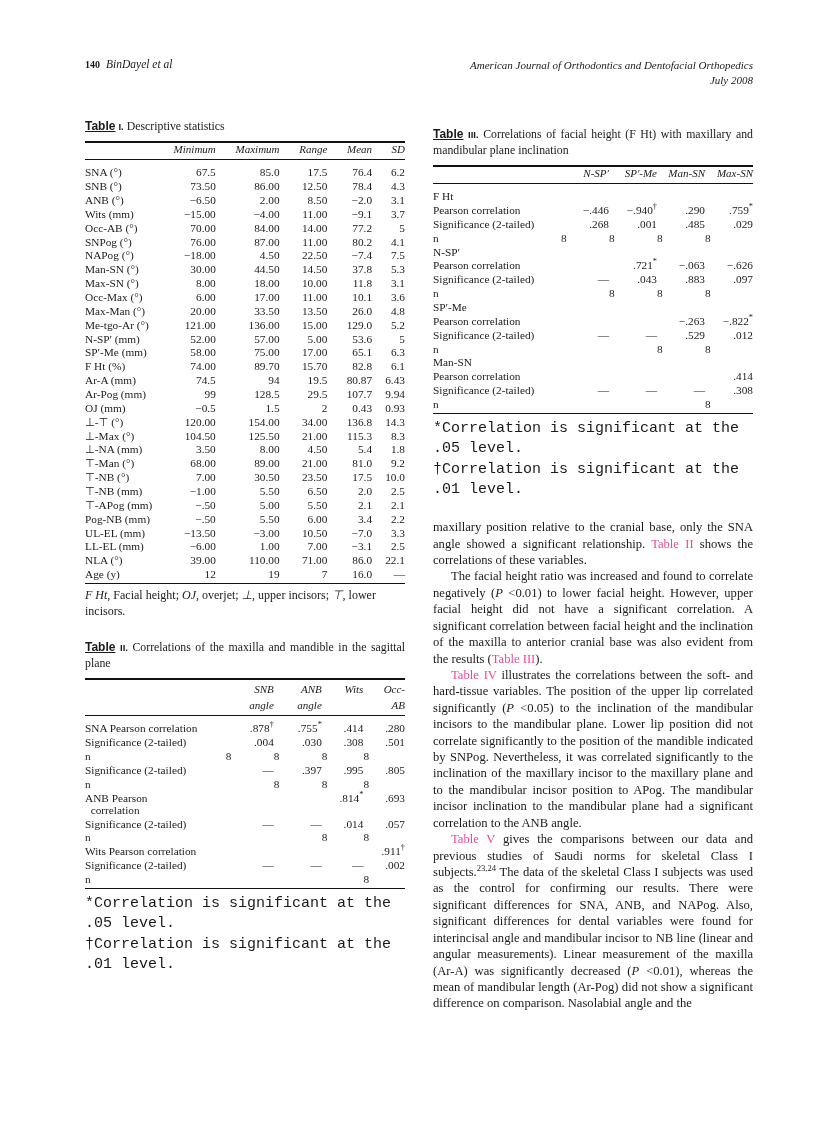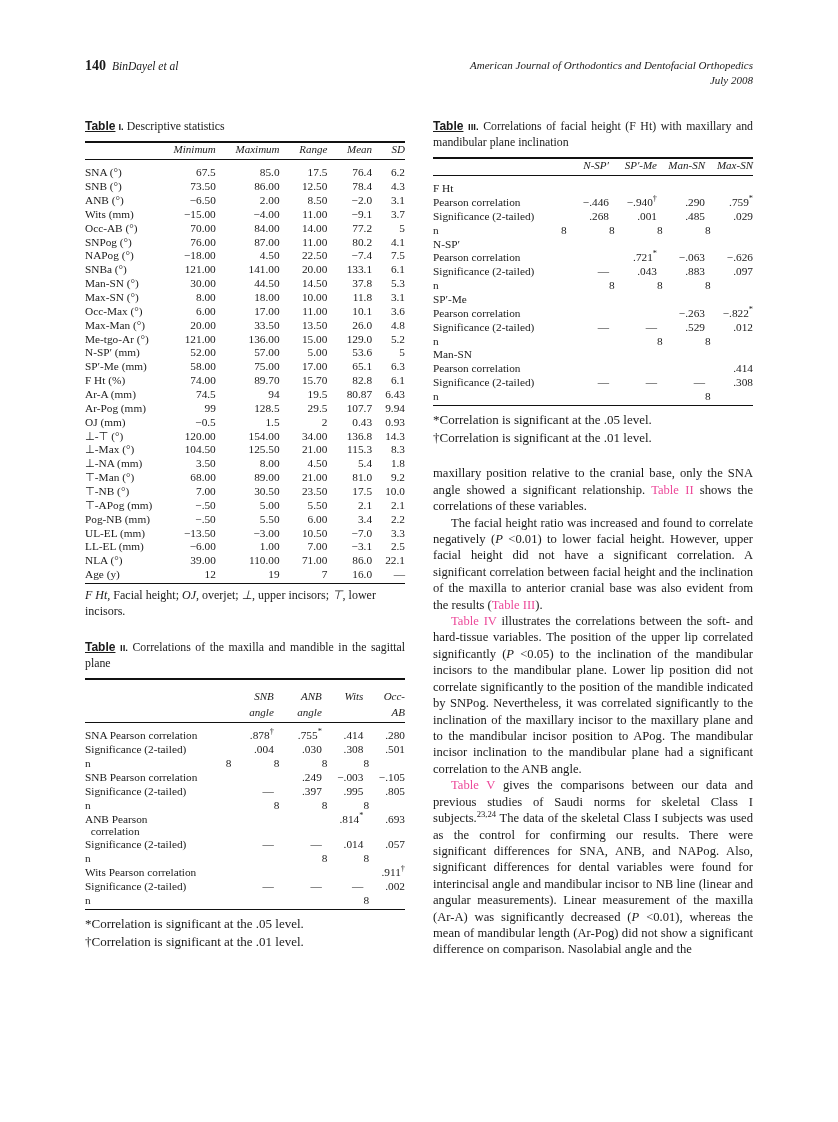--- a/index.html
+++ b/index.html
@@ -27,42 +27,42 @@
     align-items: flex-start;
   }
   .rh-left {
     font-size: 11.5px;
     font-style: italic;
     white-space: nowrap;
   }
   .rh-left .folio {
     font-style: normal;
     font-weight: bold;
-    font-size: 14px;
+    font-size: 10px;
     margin-right: 6px;
   }
   .rh-right {
     font-size: 11px;
     font-style: italic;
     text-align: right;
     line-height: 1.32;
     margin-left: 35px;
   }
 
   
   .col-left {
     position: absolute;
     left: 85px;
     top: 118px;
     width: 320px;
   }
   .col-right {
     position: absolute;
     left: 433px;
-    top: 118px;
+    top: 126px;
     width: 320px;
   }
 
   
   .table-block { margin-bottom: 4px; }
 
   .table-caption {
     font-size: 11.8px;
     line-height: 1.35;
     margin-bottom: 6px;
@@ -112,21 +112,21 @@
   td.indent { padding-left: 10px; }
 
   .sup { font-size: 8.3px; vertical-align: super; line-height: 0; }
 
   .tbl-foot {
     font-size: 12px;
     line-height: 1.3;
     margin-top: 4px;
   }
   .tbl-foot .it { font-style: italic; }
-  .foot-note { font-size: 13px; line-height: 1.35; }
+  .foot-note { font-size: 15px; line-height: 1.35; font-family: Liberation Mono, monospace; }
 
   
   .body-text {
     font-size: 12.6px;
     line-height: 1.305;
     text-align: justify;
     text-justify: inter-word;
     hyphens: none;
   }
   .body-text p { margin: 0; text-indent: 18px; }
@@ -221,28 +221,20 @@
           </tr>
           <tr>
             <td class="lbl">NAPog (°)</td>
             <td class="num">−18.00</td>
             <td class="num">4.50</td>
             <td class="num">22.50</td>
             <td class="num">−7.4</td>
             <td class="num">7.5</td>
           </tr>
           <tr>
-            <td class="lbl">SNBa (°)</td>
-            <td class="num">121.00</td>
-            <td class="num">141.00</td>
-            <td class="num">20.00</td>
-            <td class="num">133.1</td>
-            <td class="num">6.1</td>
-          </tr>
-          <tr>
             <td class="lbl">Man-SN (°)</td>
             <td class="num">30.00</td>
             <td class="num">44.50</td>
             <td class="num">14.50</td>
             <td class="num">37.8</td>
             <td class="num">5.3</td>
           </tr>
           <tr>
             <td class="lbl">Max-SN (°)</td>
             <td class="num">8.00</td>
@@ -355,20 +347,28 @@
             <td class="num">81.0</td>
             <td class="num">9.2</td>
           </tr>
           <tr>
             <td class="lbl">⊤-NB (°)</td>
             <td class="num">7.00</td>
             <td class="num">30.50</td>
             <td class="num">23.50</td>
             <td class="num">17.5</td>
             <td class="num">10.0</td>
+          </tr>
+          <tr>
+            <td class="lbl">⊤-NB (mm)</td>
+            <td class="num">−1.00</td>
+            <td class="num">5.50</td>
+            <td class="num">6.50</td>
+            <td class="num">2.0</td>
+            <td class="num">2.5</td>
           </tr>
           <tr>
             <td class="lbl">⊤-APog (mm)</td>
             <td class="num">−.50</td>
             <td class="num">5.00</td>
             <td class="num">5.50</td>
             <td class="num">2.1</td>
             <td class="num">2.1</td>
           </tr>
           <tr>
@@ -420,21 +420,21 @@
     <div class="table-caption cap-just">
       <span class="tlabel">Table</span>
       <span class="tnum">II.</span>
       <span>Correlations of the maxilla and mandible in the sagittal plane</span>
     </div>
     <table class="data">
       <thead>
         <tr class="rule-top" id="t2head1">
             <th class="lbl" style="width: 44%; border-top: 0px;"></th>
             <th style="width: 15%; padding-top: 4px;">SNB</th>
-            <th style="width: 15%; padding-top: 11px; font-family: Liberation Serif, serif;">ANB</th>
+            <th style="width: 15%; padding-top: 4px; font-family: Liberation Serif, serif;">ANB</th>
             <th style="width: 13%; padding-top: 4px;">Wits</th>
             <th style="width: 13%; padding-top: 0;">Occ-</th>
           </tr>
         <tr class="rule-bot" id="t2head2">
             <th class="lbl"></th>
             <th>angle</th>
             <th>angle</th>
             <th></th>
             <th>AB</th>
           </tr>
@@ -456,27 +456,20 @@
             <td class="num">.030</td>
             <td class="num">.308</td>
             <td class="num">.501</td>
           </tr>
           <tr>
             <td class="lbl">n</td>
             <td class="nnum">8</td>
             <td class="nnum">8</td>
             <td class="nnum">8</td>
             <td class="nnum">8</td>
-          </tr>
-          <tr>
-            <td class="lbl">SNB Pearson correlation</td>
-            <td class="num"></td>
-            <td class="num">.249</td>
-            <td class="num">−.003</td>
-            <td class="num">−.105</td>
           </tr>
           <tr>
             <td class="lbl">Significance (2-tailed)</td>
             <td class="num">—</td>
             <td class="num">.397</td>
             <td class="num">.995</td>
             <td class="num">.805</td>
           </tr>
           <tr>
             <td class="lbl">n</td>

